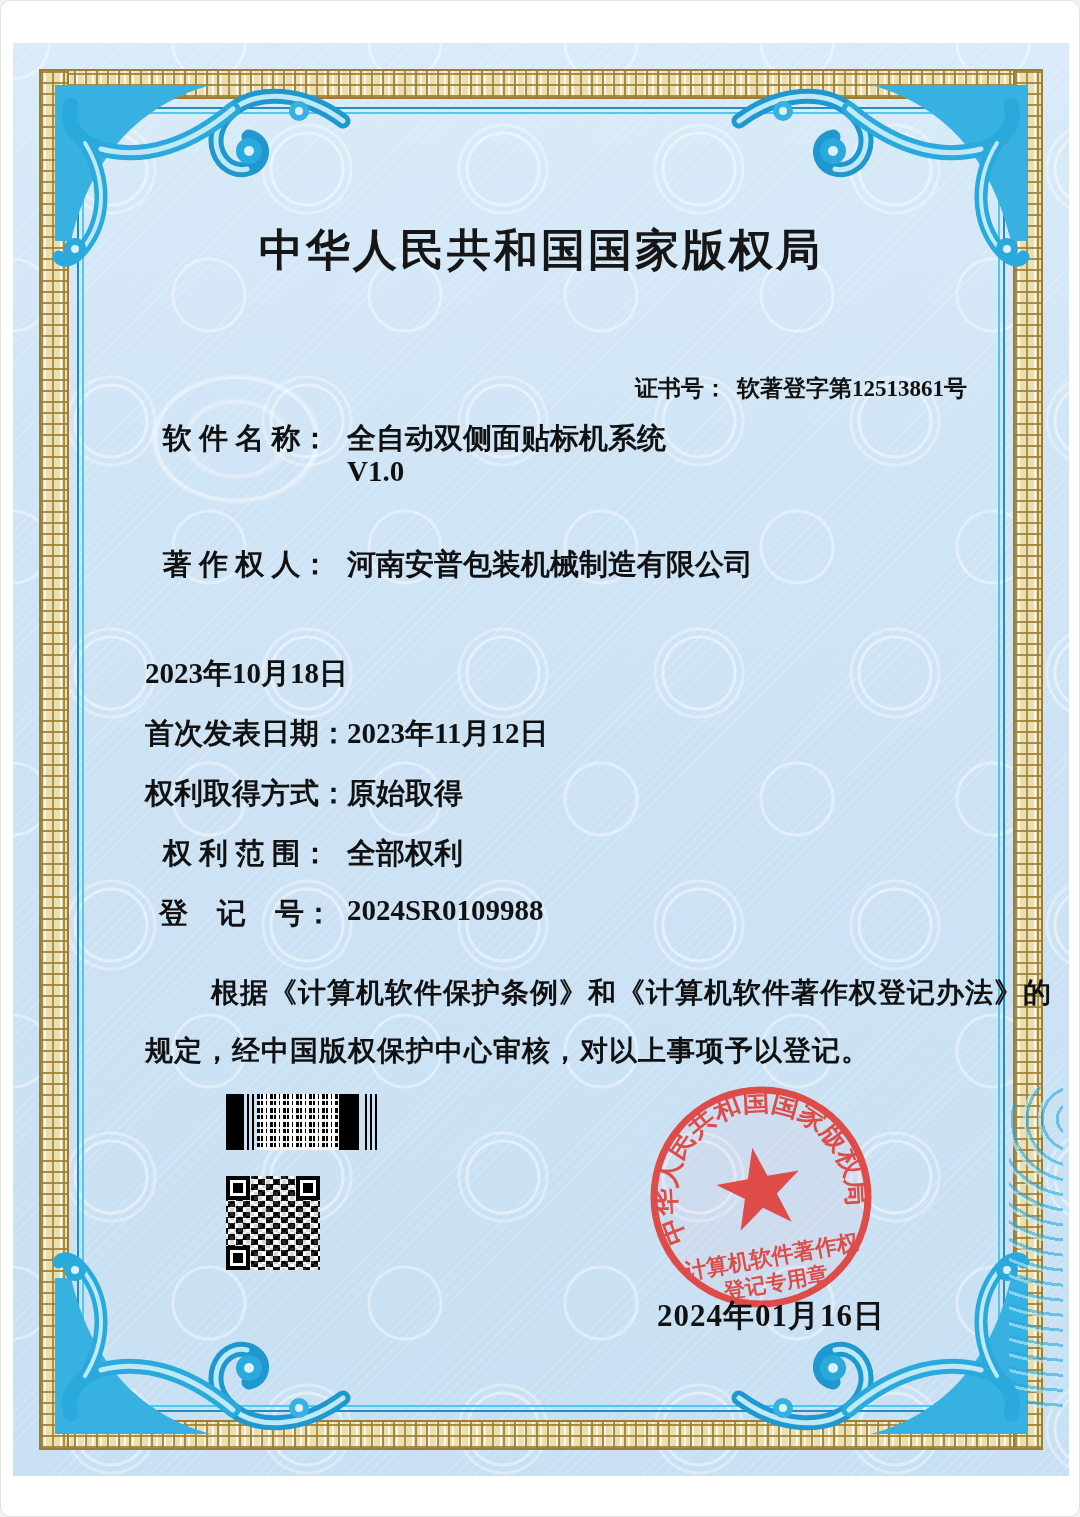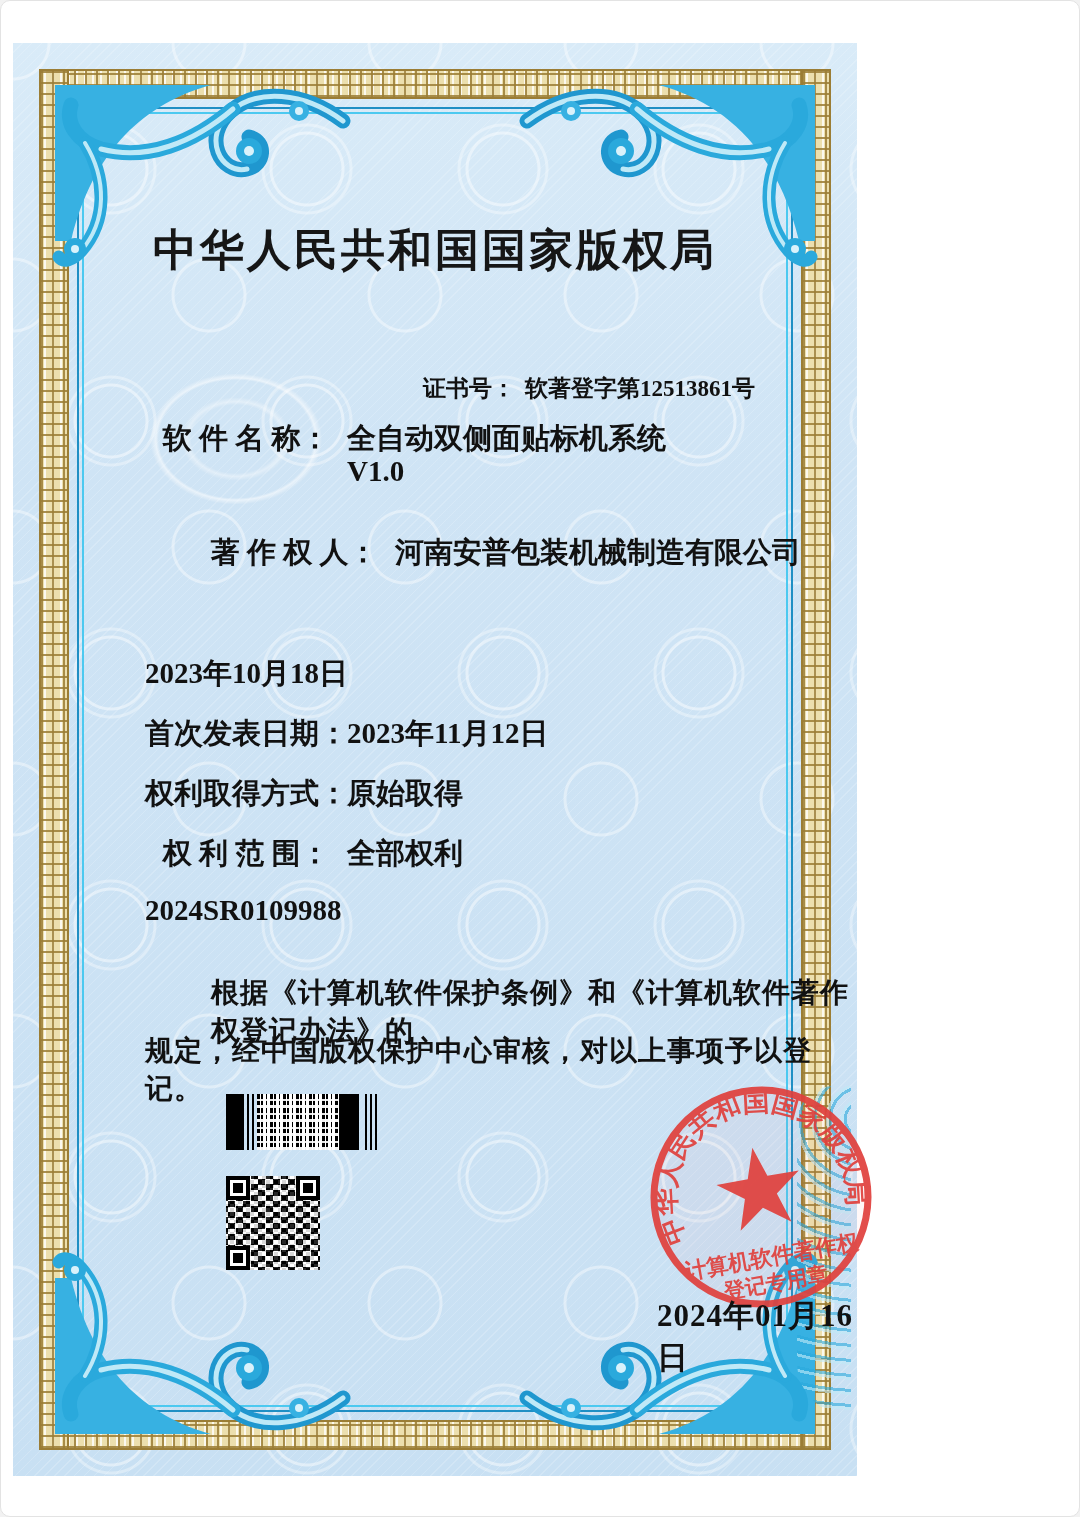--- a/index.html
+++ b/index.html
@@ -3,21 +3,21 @@
 <meta charset="utf-8">
 <style>
   * { margin:0; padding:0; box-sizing:border-box; }
   html,body { width:1080px; height:1517px; background:#f2f2f2; font-family:"Liberation Serif","DejaVu Serif",serif; }
   .page {
     position:absolute; left:0; top:0; width:1080px; height:1517px;
     background:#ffffff; border:1px solid #e3e3e3; border-radius:10px; overflow:hidden;
   }
   
   .cert {
-    position:absolute; left:12px; top:42px; width:844px; height:1433px;
+    position:absolute; left:12px; top:42px; width:1056px; height:1433px;
     background-color:#cfe4f5;
     background-image:
       radial-gradient(circle at 50% 50%, rgba(255,255,255,0) 34px, rgba(255,255,255,.45) 35px, rgba(255,255,255,.45) 37px, rgba(255,255,255,0) 38px, rgba(255,255,255,0) 42px, rgba(255,255,255,.35) 43px, rgba(255,255,255,.35) 45px, rgba(255,255,255,0) 46px),
       radial-gradient(circle at 50% 50%, rgba(255,255,255,0) 34px, rgba(255,255,255,.4) 35px, rgba(255,255,255,.4) 37px, rgba(255,255,255,0) 38px),
       repeating-linear-gradient(-45deg, rgba(255,255,255,.18) 0 1px, rgba(0,0,0,0) 1px 7px),
       linear-gradient(180deg, #d9ebf8 0%, #cfe4f5 30%, #c8e0f3 100%);
     background-size: 196px 252px, 196px 252px, auto, auto;
     background-position: 0 0, 98px 126px, 0 0, 0 0;
     color:#111;
   }
@@ -72,21 +72,21 @@
   .emboss {
     position:absolute; left:118px; top:316px; width:210px; height:160px; border-radius:50%;
     background:
       radial-gradient(ellipse at center, rgba(255,255,255,0) 52%, rgba(255,255,255,.55) 54%, rgba(255,255,255,0) 58%),
       radial-gradient(ellipse at center, rgba(255,255,255,0) 30%, rgba(255,255,255,.4) 33%, rgba(255,255,255,0) 37%);
   }
   
   .row { position:absolute; left:132px; display:flex; font-size:29px; font-weight:bold; white-space:nowrap;text-align:center; }
   .row .lbl { width:202px; }
   .r1 { top:376px; } .r1b { position:absolute; left:334px; top:412px; font-size:29px; font-weight:bold; }
-  .r2 { top:490px;margin-left:48px; }
+  .r2 { top:502px; }
   .r3 { top:611px; }
   .r4 { top:671px; }
   .r5 { top:731px; }
   .r6 { top:791px; }
   .r7 { top:851px; }
   
   .stmt1 { position:absolute; left:198px; top:931px; font-size:28px; font-weight:600; letter-spacing:1px; }
   .stmt2 { position:absolute; left:132px; top:989px; font-size:28px; font-weight:600; letter-spacing:1px; }
   
   .barcode { position:absolute; left:213px; top:1051px; width:154px; height:56px; display:flex; background:#fff0; }
@@ -231,20 +231,21 @@
       <span class="lbl">权 利 范 围：</span>
       <span class="val">全部权利</span>
     </div>
 
     <div class="row r5">
       <span class="lbl">权利取得方式：</span>
       <span class="val">原始取得</span>
     </div>
 
     <div class="row r7">
+      <span class="lbl">登　记　号：</span>
       <span class="val">2024SR0109988</span>
     </div>
 
     <div class="stmt1">根据《计算机软件保护条例》和《计算机软件著作权登记办法》的</div>
     <div class="stmt2">规定，经中国版权保护中心审核，对以上事项予以登记。</div>
 
     <div class="barcode">
       <div class="bc-block"></div>
       <div class="bc-thin"></div>
       <div class="bc-noise"></div>

